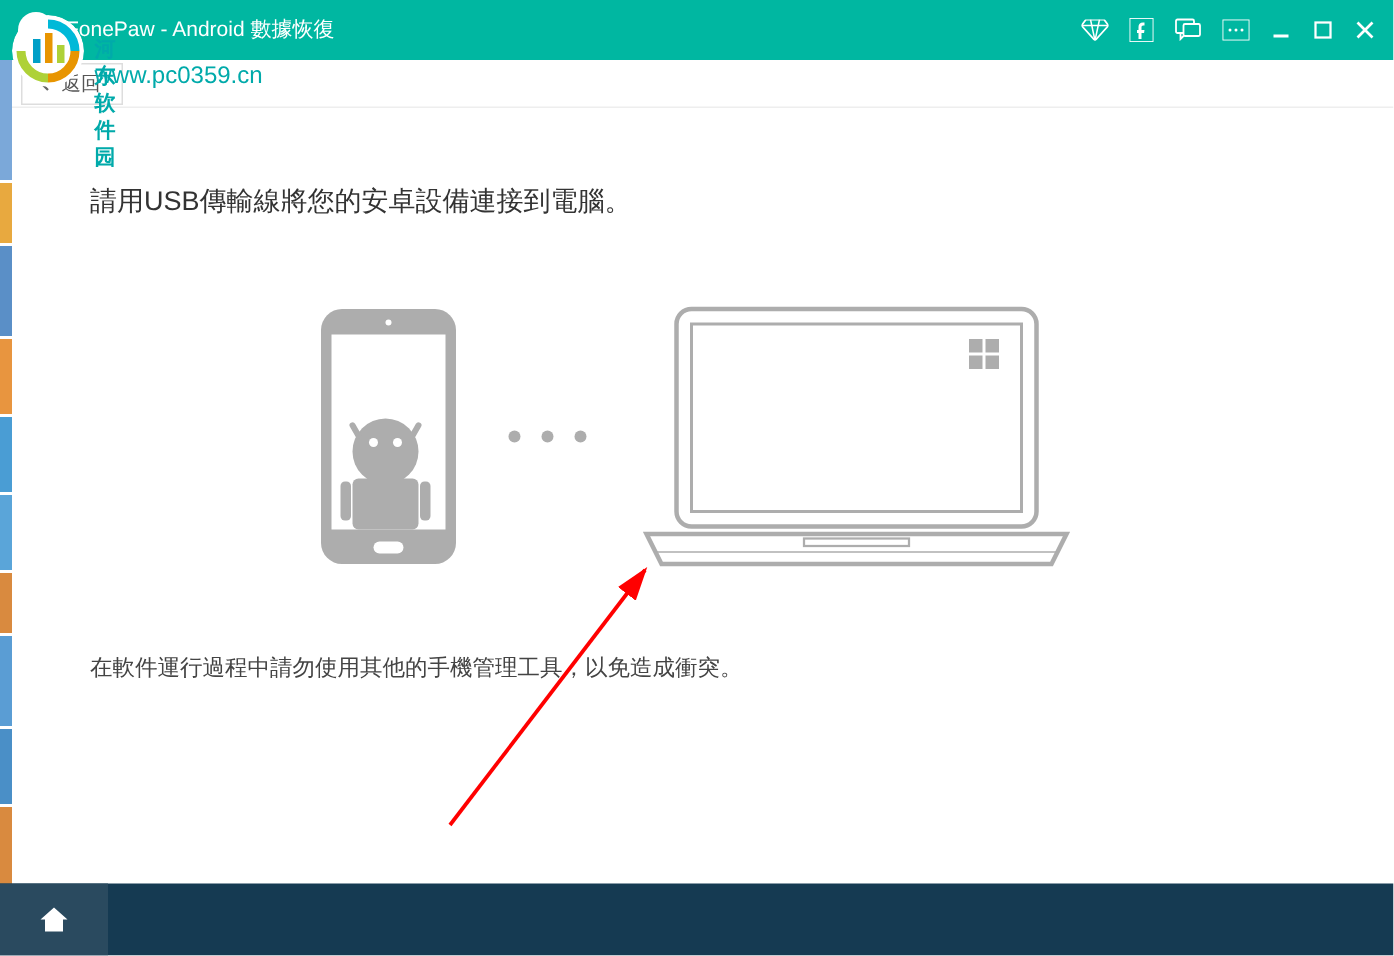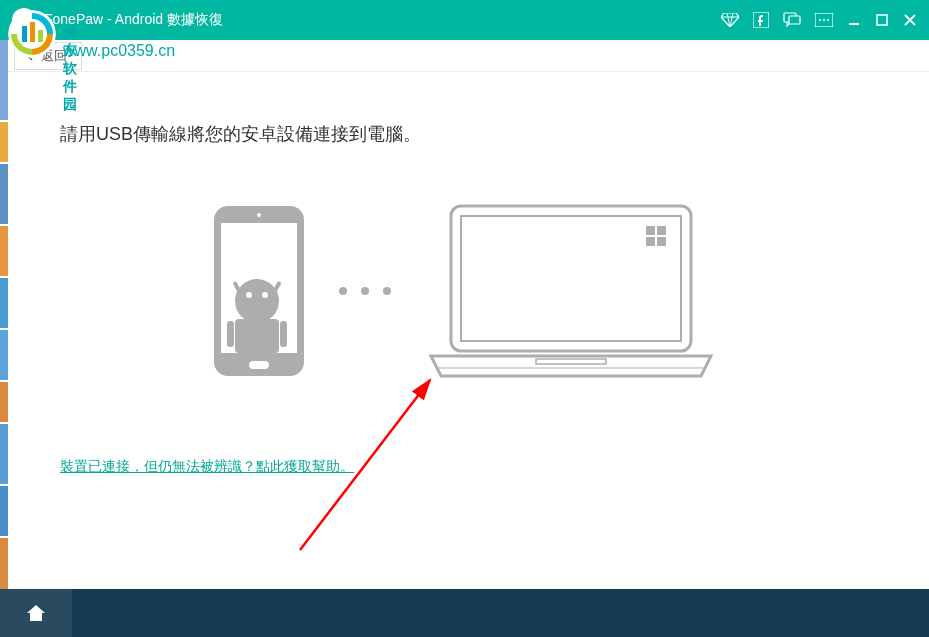--- a/index.html
+++ b/index.html
@@ -178,21 +178,21 @@
       <line x1="15" y1="172" x2="285" y2="172" stroke="#adadad" stroke-width="1"></line>
       <g transform="translate(225, 30)" fill="#adadad">
         <rect x="0" y="0" width="9" height="9"></rect>
         <rect x="11" y="0" width="9" height="9"></rect>
         <rect x="0" y="11" width="9" height="9"></rect>
         <rect x="11" y="11" width="9" height="9"></rect>
       </g>
     </svg>
   </div>
   
-  <a class="help-link">裝置已連接，但仍無法被辨識？點此獲取幫助。</a>
+  <div class="warning">在軟件運行過程中請勿使用其他的手機管理工具，以免造成衝突。</div>
 </div>
 
 <svg class="arrow" width="180" height="200">
   <defs>
     <marker id="arrowhead" markerWidth="10" markerHeight="10" refX="8" refY="3" orient="auto">
       <polygon points="0 0, 9 3, 0 6" fill="#ff0000"></polygon>
     </marker>
   </defs>
   <line x1="10" y1="180" x2="140" y2="10" stroke="#ff0000" stroke-width="2.5" marker-end="url(#arrowhead)"></line>
 </svg>

